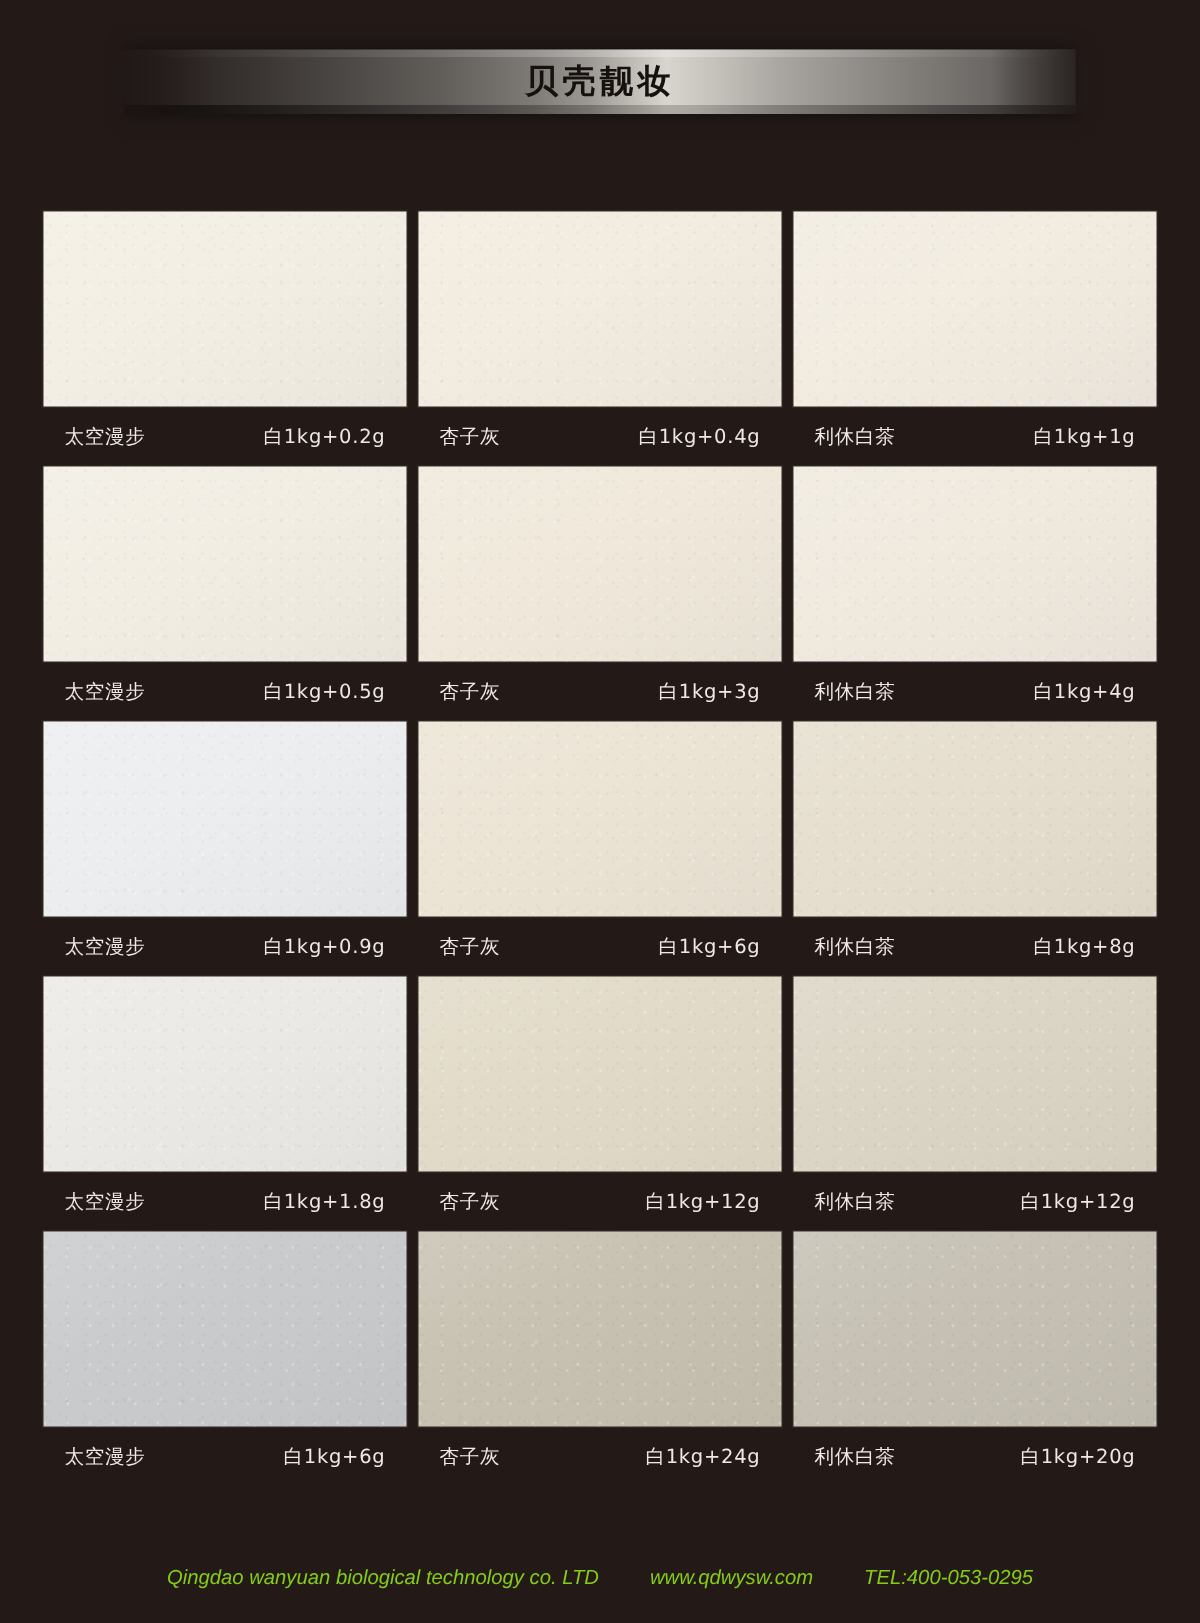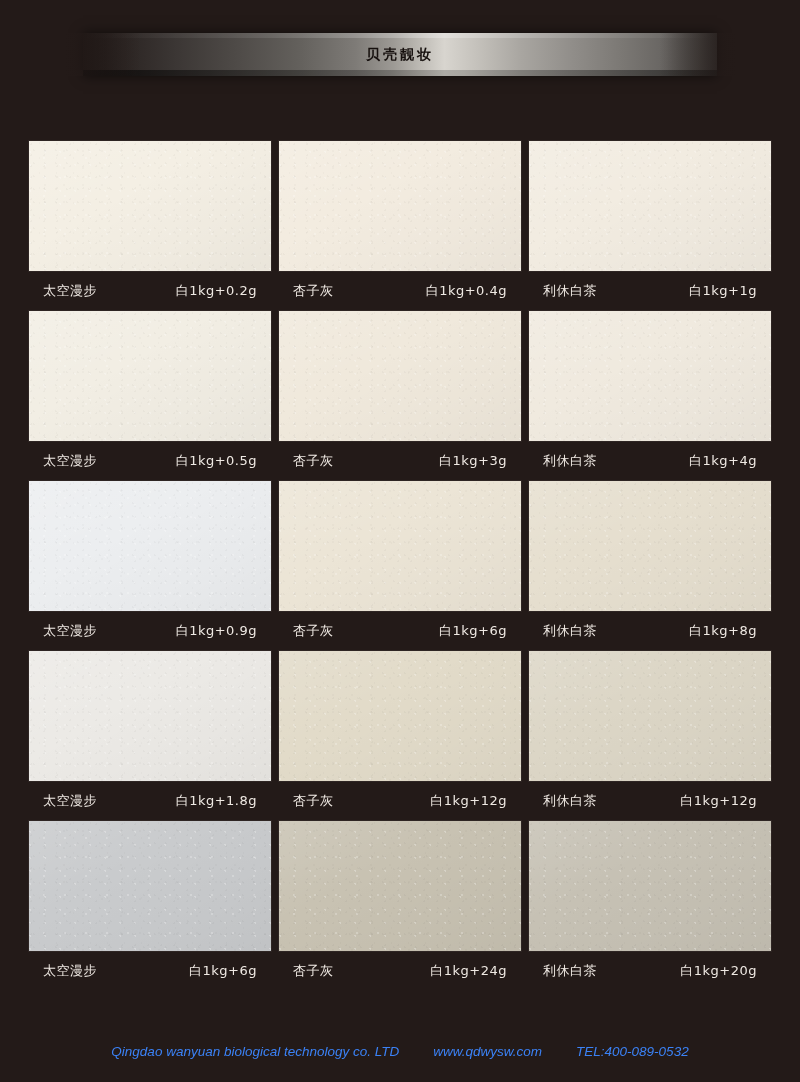--- a/index.html
+++ b/index.html
@@ -92,21 +92,21 @@
     background: linear-gradient(270deg, #231a18 0%, rgba(35,26,24,.85) 45%, rgba(35,26,24,0) 100%);
   }
   .banner-title {
     position: absolute;
     left: 0;
     top: 0;
     width: 100%;
     height: 43px;
     line-height: 43px;
     text-align: center;
-    font-size: 14px;
+    font-size: 22px;
     font-weight: 700;
     letter-spacing: 3px;
     color: #16100e;
     font-family: "DejaVu Sans", "Liberation Sans", sans-serif;
   }
 
   
   .grid {
     position: absolute;
     left: 29px;
@@ -179,21 +179,21 @@
   .footer {
     position: absolute;
     left: 0;
     bottom: 0;
     width: 800px;
     height: 62px;
     display: flex;
     align-items: center;
     justify-content: center;
     gap: 34px;
-    color: #3b82f6;
+    color: #84cc16;
     font-style: italic;
     font-size: 13.5px;
     font-family: "Liberation Sans", "DejaVu Sans", sans-serif;
     white-space: nowrap;
   }
   .footer span { font-style: italic; }
 </style>
 </head>
 <body>
 
@@ -311,14 +311,14 @@
       <div class="caption">
         <span class="cap-name">利休白茶</span>
         <span class="cap-formula">白1kg+20g</span>
       </div>
     </div>
   </div>
 
 <div class="footer">
   <span>Qingdao wanyuan biological technology co. LTD</span>
   <span>www.qdwysw.com</span>
-  <span>TEL:400-089-0532</span>
+  <span>TEL:400-053-0295</span>
 </div>
 
 </body></html>

